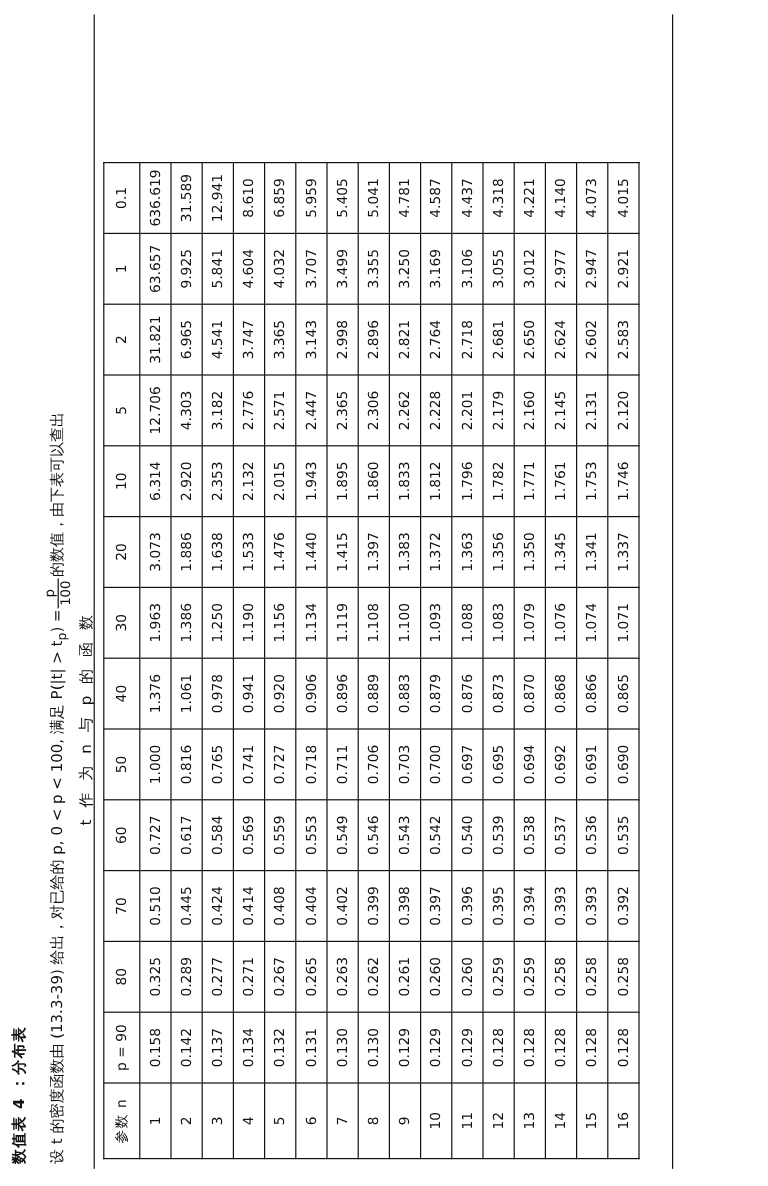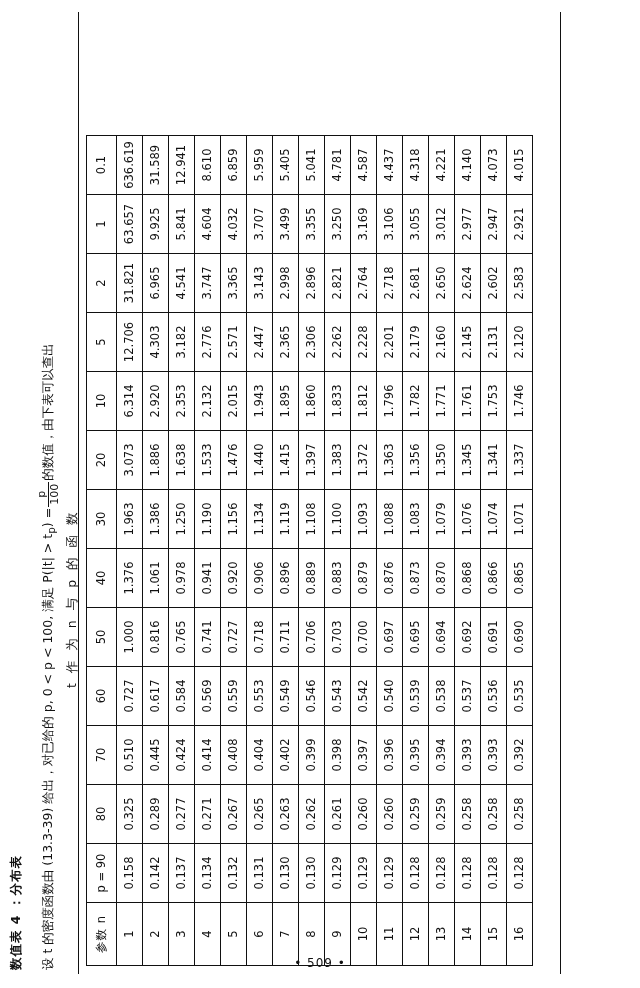--- a/index.html
+++ b/index.html
@@ -423,14 +423,13 @@
           <td class="val">2.921</td>
           <td class="val">4.015</td>
         </tr>
       </tbody>
     </table>
 
     <div class="outer-rule bottom"></div>
 
   </div>
 
-  <div class="page-number">• 509 •</div>
 </div>
 
 </body></html>

